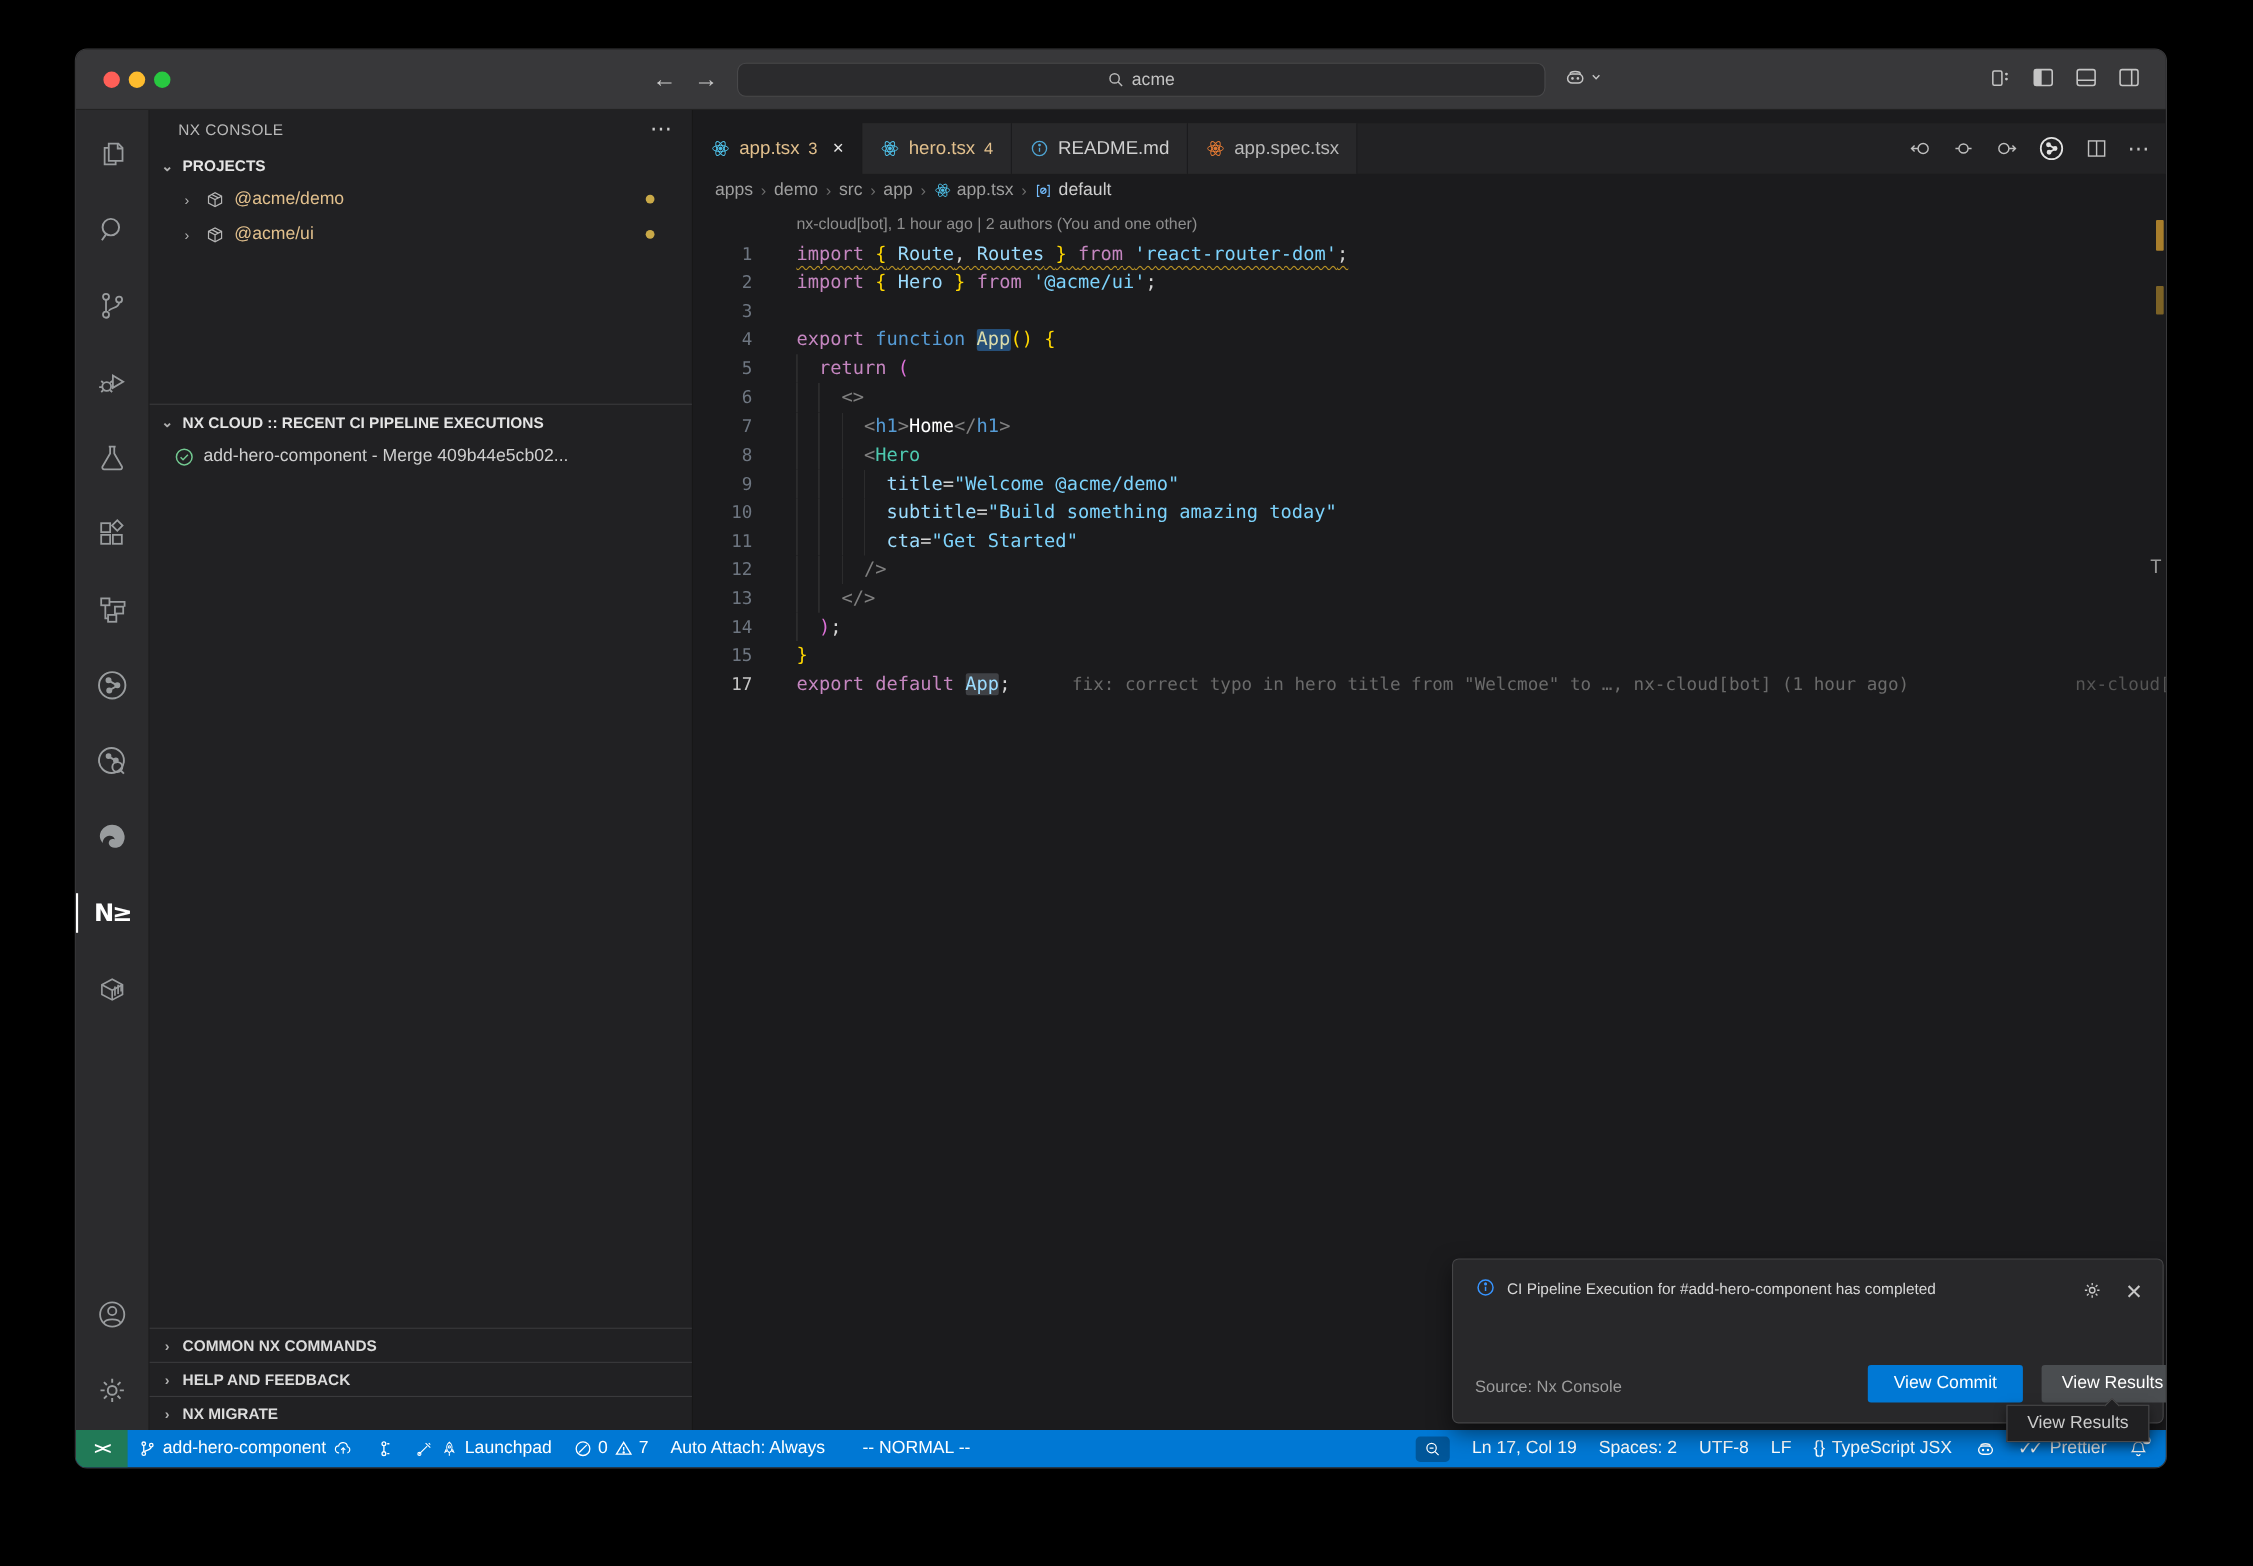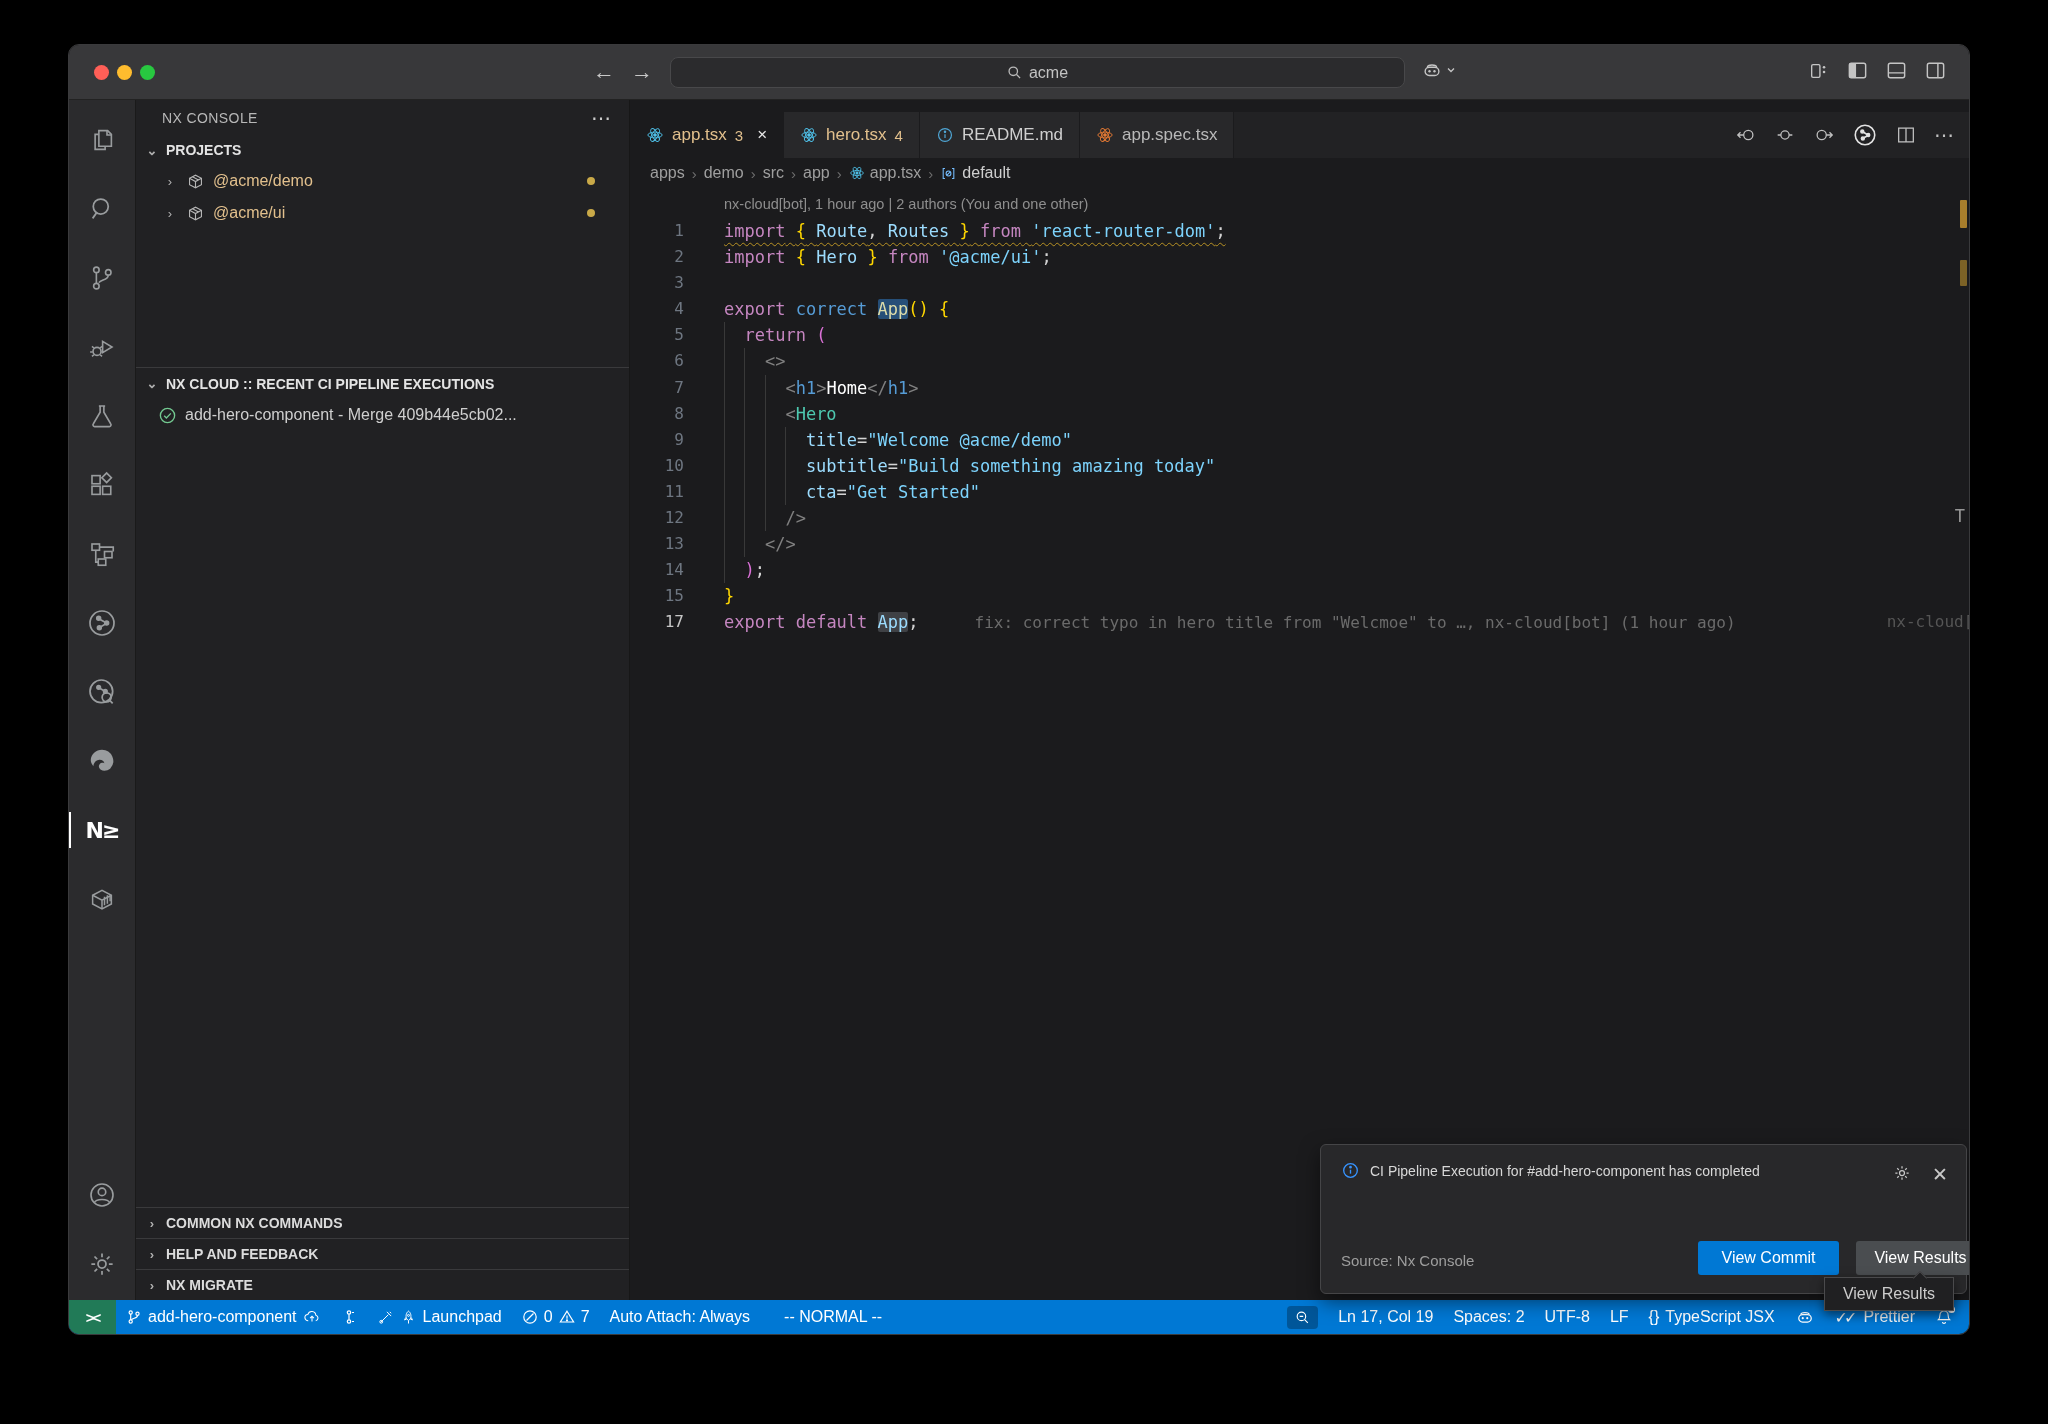--- a/index.html
+++ b/index.html
@@ -426,21 +426,21 @@
           </svg>
         <span style="color:#cfcfcf">default</span>
       </span>
     </div>
     <div class="content">
       <div class="codelens">nx-cloud[bot], 1 hour ago | 2 authors (You and one other)</div>
       <div>
           <div class="code-row"><span class="ln">1</span><span class="code"><span class="squiggle"><span class="tk-kw">import</span><span class="tk-pl"> </span><span class="tk-b1">{</span><span class="tk-pl"> </span><span class="tk-vr">Route</span><span class="tk-pl">, </span><span class="tk-vr">Routes</span><span class="tk-pl"> </span><span class="tk-b1">}</span><span class="tk-pl"> </span><span class="tk-kw">from</span><span class="tk-pl"> </span><span class="tk-st">'react-router-dom'</span><span class="tk-pl">;</span></span></span></div>
           <div class="code-row"><span class="ln">2</span><span class="code"><span class="tk-kw">import</span><span class="tk-pl"> </span><span class="tk-b1">{</span><span class="tk-pl"> </span><span class="tk-vr">Hero</span><span class="tk-pl"> </span><span class="tk-b1">}</span><span class="tk-pl"> </span><span class="tk-kw">from</span><span class="tk-pl"> </span><span class="tk-st">'@acme/ui'</span><span class="tk-pl">;</span></span></div>
           <div class="code-row"><span class="ln">3</span><span class="code"></span></div>
-          <div class="code-row"><span class="ln">4</span><span class="code"><span class="tk-kw">export</span><span class="tk-pl"> </span><span class="tk-kw2">correct</span><span class="tk-pl"> </span><span class="tk-fn tk-hlb">App</span><span class="tk-b1">()</span><span class="tk-pl"> </span><span class="tk-b1">{</span></span></div>
+          <div class="code-row"><span class="ln">4</span><span class="code"><span class="tk-kw">export</span><span class="tk-pl"> </span><span class="tk-kw2">function</span><span class="tk-pl"> </span><span class="tk-fn tk-hlb">App</span><span class="tk-b1">()</span><span class="tk-pl"> </span><span class="tk-b1">{</span></span></div>
           <div class="code-row"><span class="ln">5</span><span class="code"><span class="gd"></span><span class="tk-kw">return</span><span class="tk-pl"> </span><span class="tk-b2">(</span></span></div>
           <div class="code-row"><span class="ln">6</span><span class="code"><span class="gd"></span><span class="gd"></span><span class="tk-ang">&lt;&gt;</span></span></div>
           <div class="code-row"><span class="ln">7</span><span class="code"><span class="gd"></span><span class="gd"></span><span class="gd"></span><span class="tk-ang">&lt;</span><span class="tk-tag">h1</span><span class="tk-ang">&gt;</span><span class="tk-tx">Home</span><span class="tk-ang">&lt;/</span><span class="tk-tag">h1</span><span class="tk-ang">&gt;</span></span></div>
           <div class="code-row"><span class="ln">8</span><span class="code"><span class="gd"></span><span class="gd"></span><span class="gd"></span><span class="tk-ang">&lt;</span><span class="tk-cmp">Hero</span></span></div>
           <div class="code-row"><span class="ln">9</span><span class="code"><span class="gd"></span><span class="gd"></span><span class="gd"></span><span class="gd"></span><span class="tk-vr">title</span><span class="tk-pl">=</span><span class="tk-st">"Welcome @acme/demo"</span></span></div>
           <div class="code-row"><span class="ln">10</span><span class="code"><span class="gd"></span><span class="gd"></span><span class="gd"></span><span class="gd"></span><span class="tk-vr">subtitle</span><span class="tk-pl">=</span><span class="tk-st">"Build something amazing today"</span></span></div>
           <div class="code-row"><span class="ln">11</span><span class="code"><span class="gd"></span><span class="gd"></span><span class="gd"></span><span class="gd"></span><span class="tk-vr">cta</span><span class="tk-pl">=</span><span class="tk-st">"Get Started"</span></span></div>
           <div class="code-row"><span class="ln">12</span><span class="code"><span class="gd"></span><span class="gd"></span><span class="gd"></span><span class="tk-ang">/&gt;</span></span></div>
           <div class="code-row"><span class="ln">13</span><span class="code"><span class="gd"></span><span class="gd"></span><span class="tk-ang">&lt;/&gt;</span></span></div>
           <div class="code-row"><span class="ln">14</span><span class="code"><span class="gd"></span><span class="tk-b2">)</span><span class="tk-pl">;</span></span></div>

